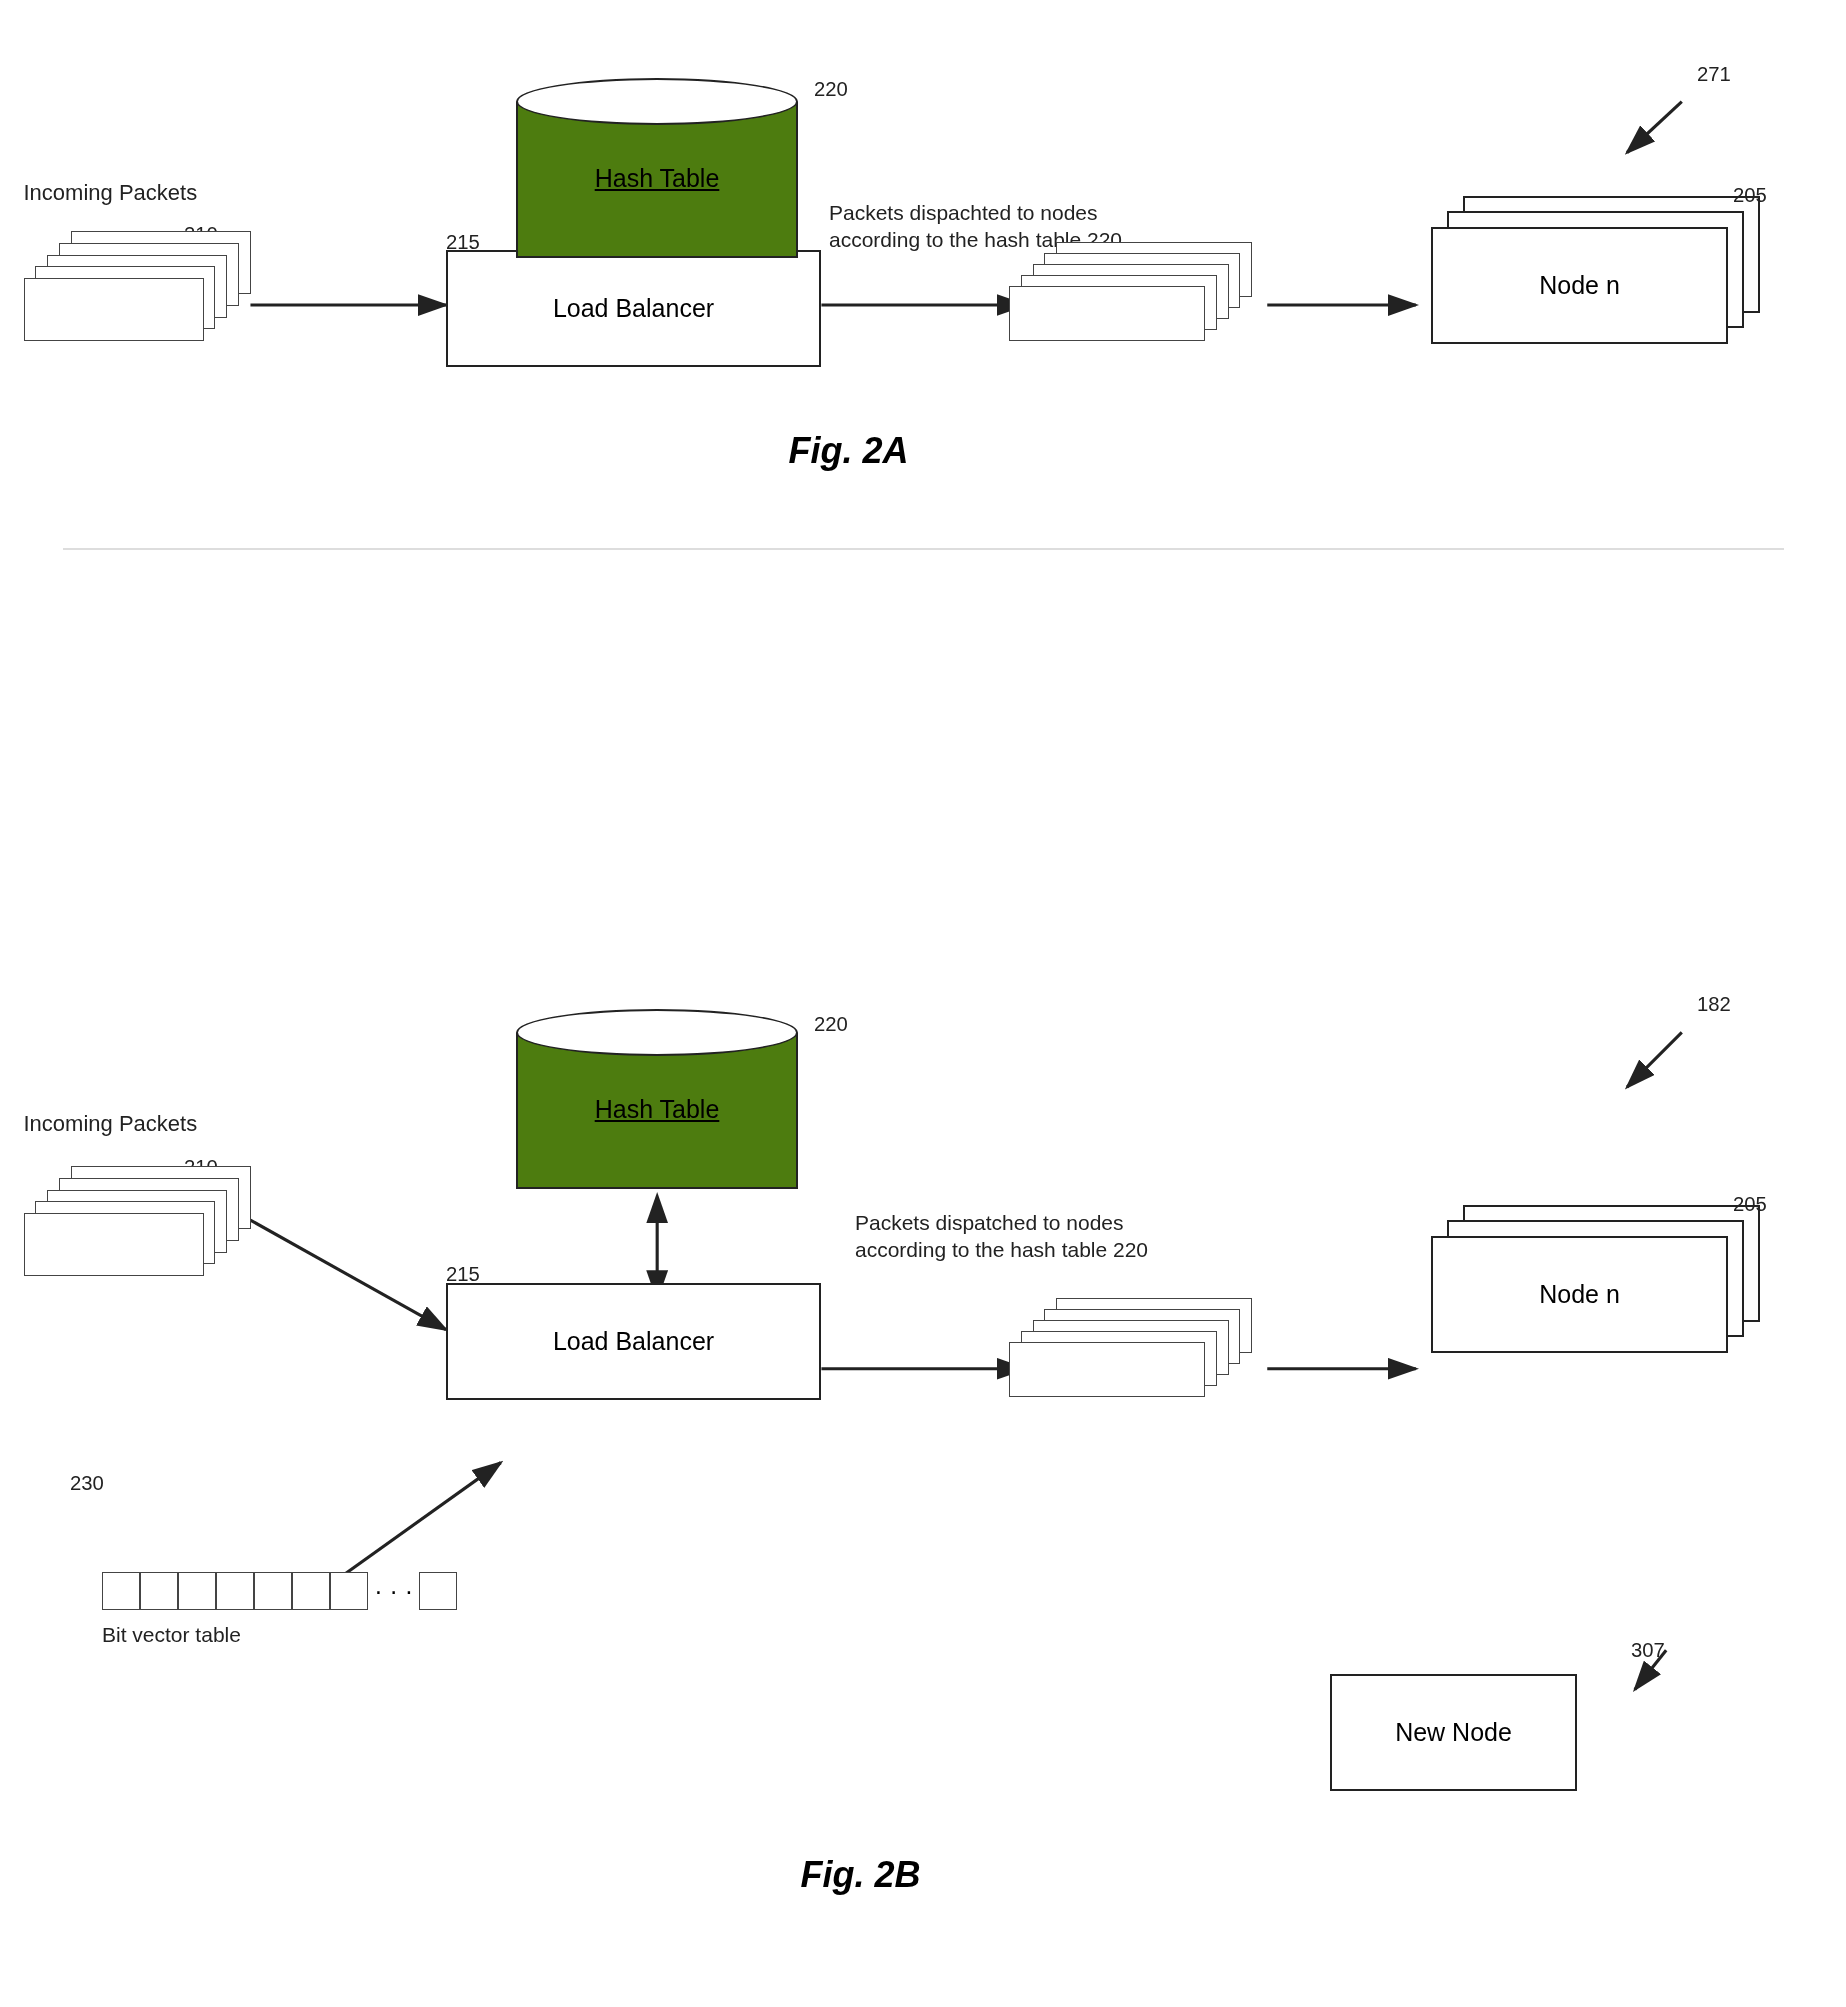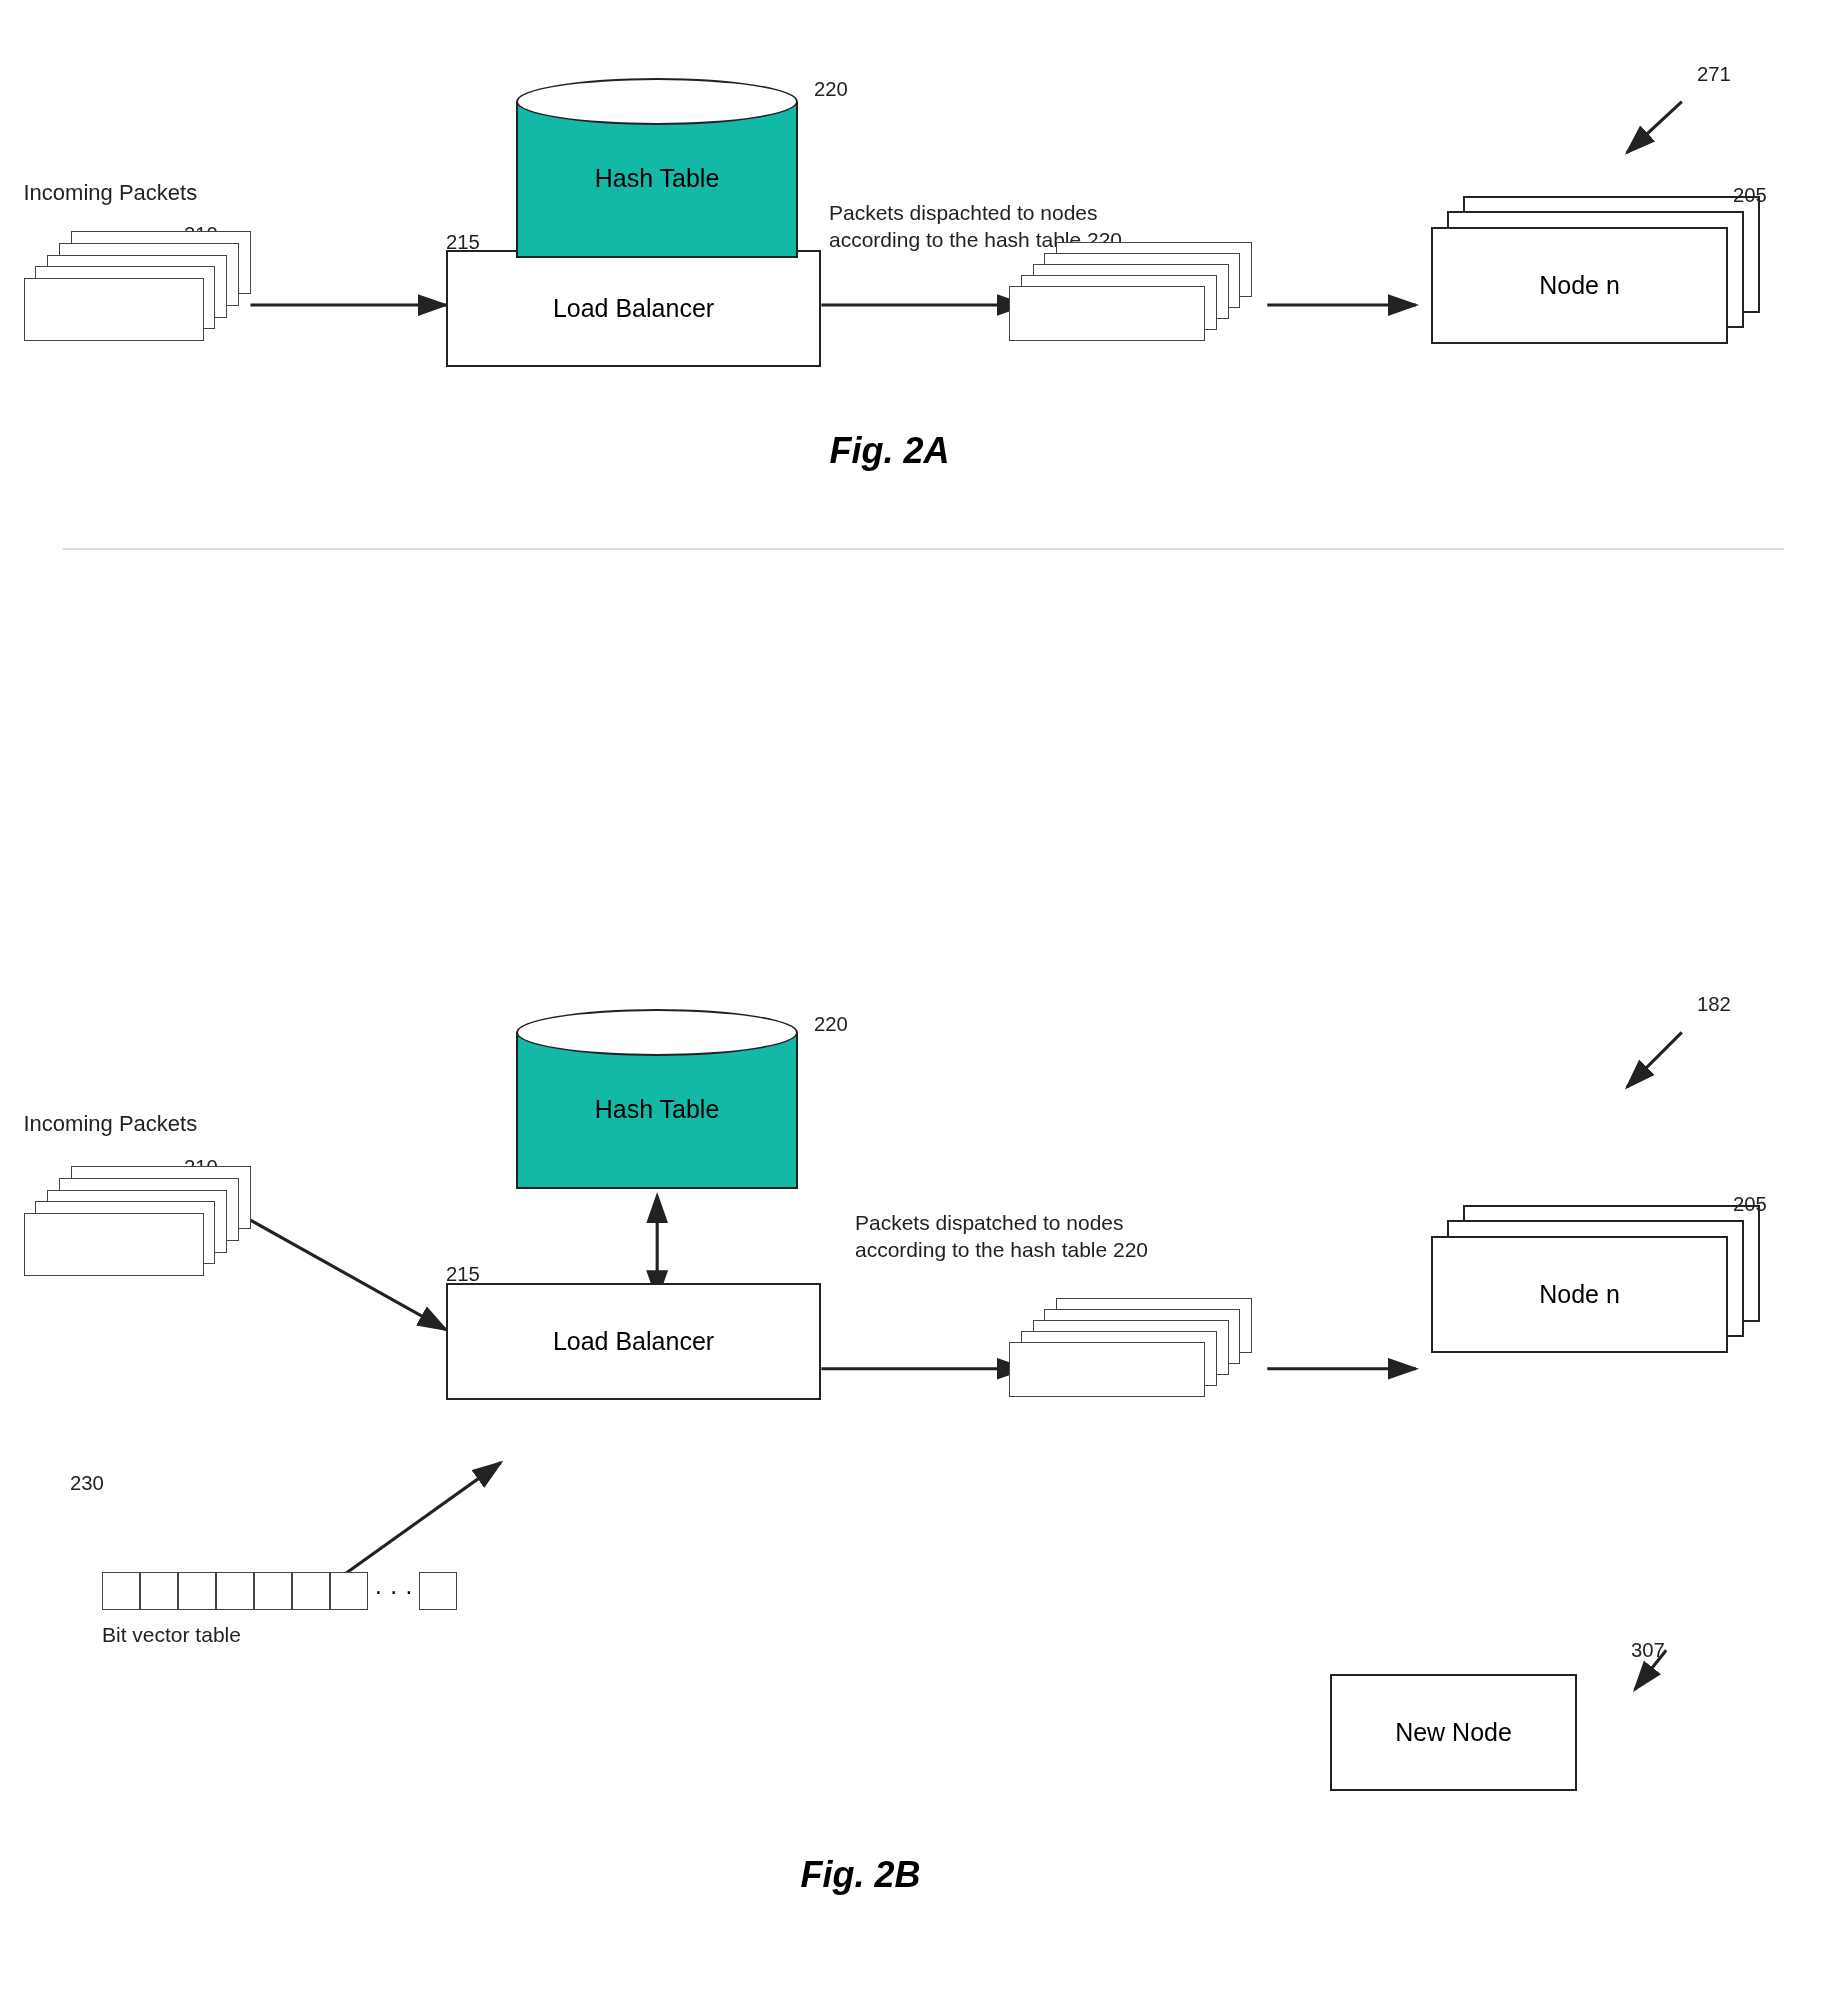--- a/index.html
+++ b/index.html
@@ -211,21 +211,21 @@
   </div>
 
   <div class="box" style="left:1463px; top:196px; width:297px; height:117px;"></div>
   <div class="box" style="left:1447px; top:211px; width:297px; height:117px;"></div>
   <div class="box" style="left:1431px; top:227px; width:297px; height:117px;">
     <span>Node n</span>
   </div>
 
   <span class="ref-num" style="left:1733px; top:184px;">205</span>
 
-  <div class="fig-caption" style="left:655px; top:430px; width:469px;">Fig. 2A</div>
+  <div class="fig-caption" style="left:614px; top:430px; width:469px;">Fig. 2A</div>
 
   <div style="position:absolute; left:63px; top:548px; width:1721px; height:1.6px; background:#ddd;"></div>
 
   <span class="ref-num" style="left:1697px; top:993px;">182</span>
 
   <span class="label" style="left:23.5px; top:1111px; font-size:22px;">Incoming Packets</span>
 
   <span class="ref-num" style="left:184px; top:1156px;">210</span>
 
   <div class="packet-stack" style="left:23.5px; top:1166px;">
@@ -321,21 +321,22 @@
     background: #fff;
     position: relative;
     z-index: 2;
   }
   .cylinder-body {
     width: 282px;
     height: 149px;
     border-left: 2.3px solid #222;
     border-right: 2.3px solid #222;
     border-bottom: 2.3px solid #222;
-    background: #14b8a6;
+    background: #4d7c0f;
     display: flex;
     align-items: center;
     position: relative;
     z-index: 1;
     margin-top: -23.5px;
+    text-decoration: underline;
   }
 </style>
 
 
 </body></html>

